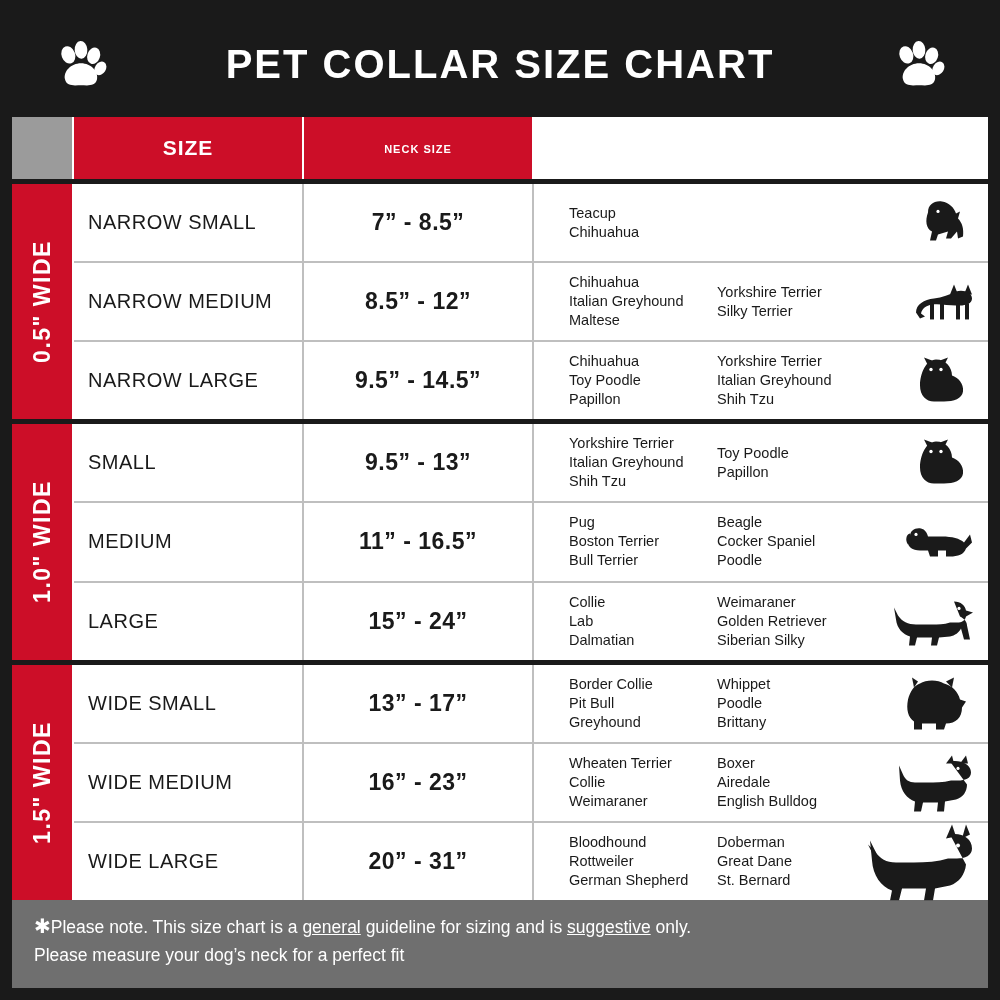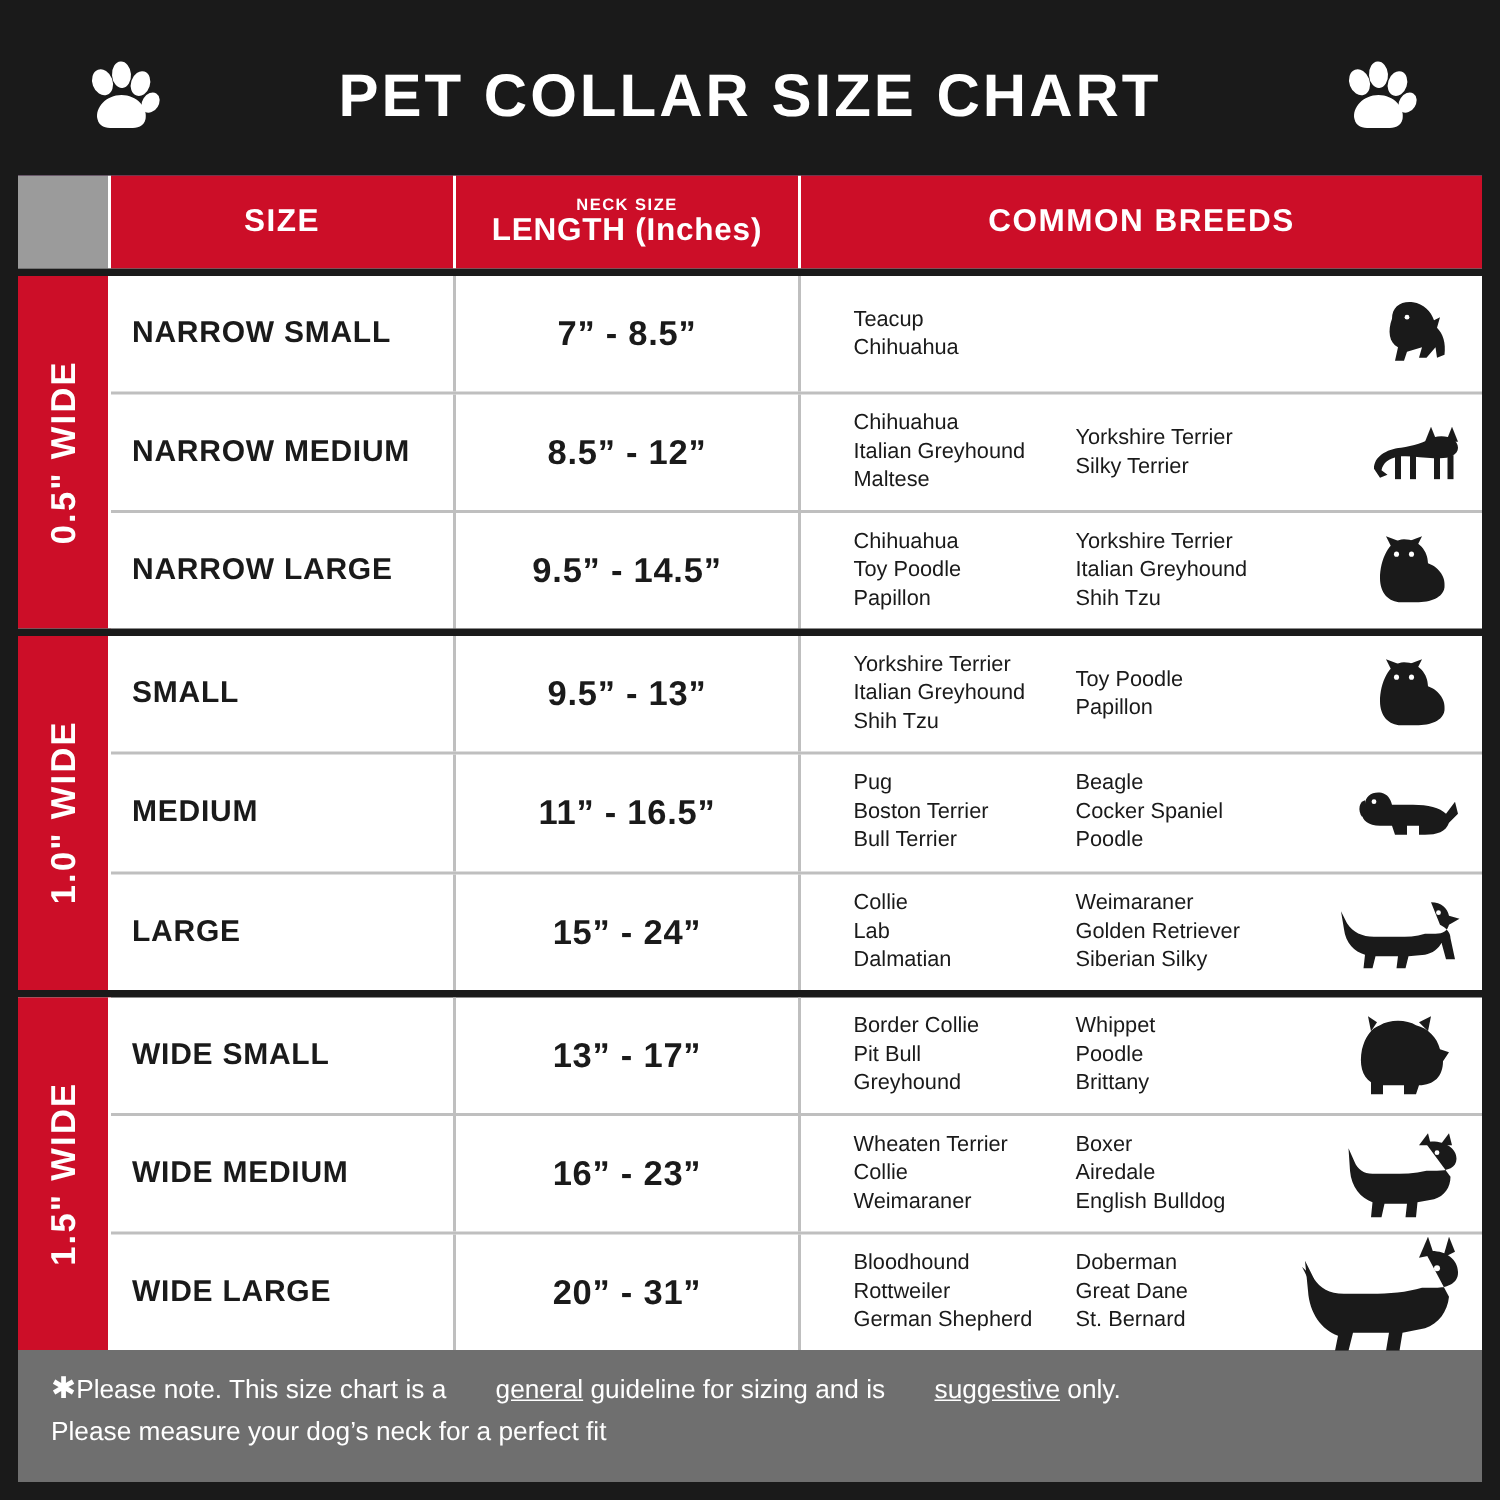--- a/index.html
+++ b/index.html
@@ -134,21 +134,21 @@
   .row:last-child { border-bottom: none; }
 
   .cell-size {
     width: 230px;
     flex: 0 0 230px;
     display: flex;
     align-items: center;
     padding-left: 14px;
     box-sizing: border-box;
     font-size: 20px;
-    font-weight: bold;
+    font-weight: normal;
     color: #1a1a1a;
     letter-spacing: 0.5px;
     border-right: 2px solid #bfbfbf;
   }
   .cell-len {
     width: 230px;
     flex: 0 0 230px;
     display: flex;
     align-items: center;
     justify-content: center;
@@ -198,21 +198,21 @@
     background: #6f6f6f;
     color: #ffffff;
     flex: 0 0 auto;
     height: 88px;
     padding: 12px 22px 0 22px;
     box-sizing: border-box;
     font-size: 17.5px;
     line-height: 28px;
   }
   .footer .line { display: block; }
-  .u { text-decoration: underline; margin-left: 28px; }
+  .u { text-decoration: underline; }
   .star { font-size: 20px; }
 </style>
 </head>
 <body>
 
 <div class="chart">
 
   <div class="header">
     <span class="paw paw-left">
       <svg viewBox="0 0 64 64" width="54" height="54">
@@ -237,24 +237,20 @@
 
   <div class="table-wrap">
 
     <div class="thead">
       <div class="th corner col-wide"></div>
       <div class="th col-size">
         <span class="th-size-label">SIZE</span>
       </div>
       <div class="th col-len">
         <span class="th-neck-small">NECK SIZE</span>
-        <span class="th-len-label">LENGTH (Inches)</span>
-      </div>
-      <div class="th col-breed" style="border-right:none">
-        <span class="th-breed-label">COMMON BREEDS</span>
       </div>
     </div>
 
     <div class="group">
       <div class="group-label">
         <span>0.5" WIDE</span>
       </div>
       <div class="group-rows">
 
         <div class="row">

